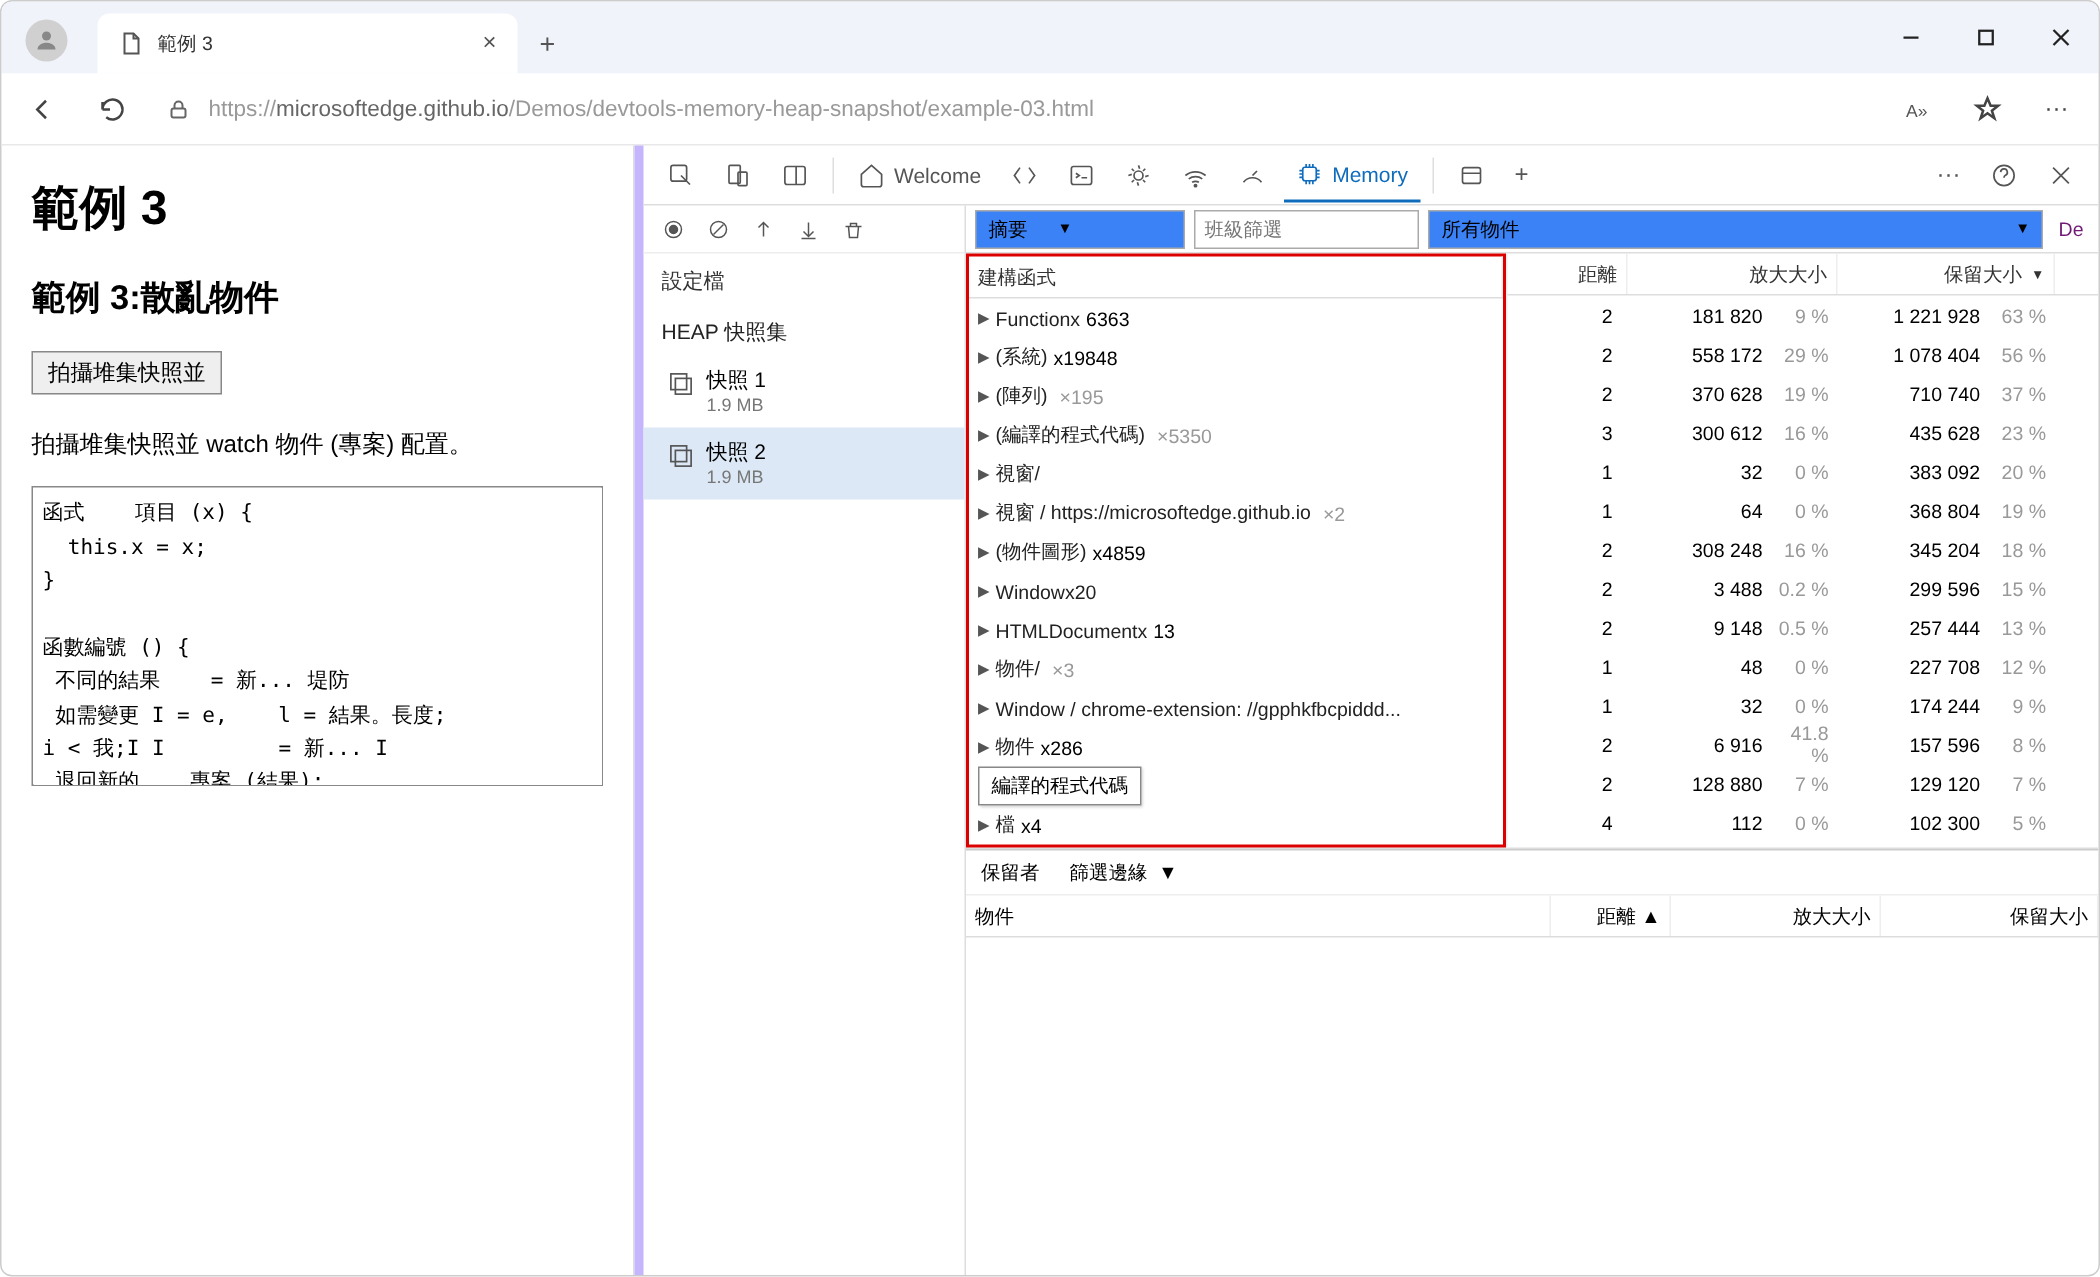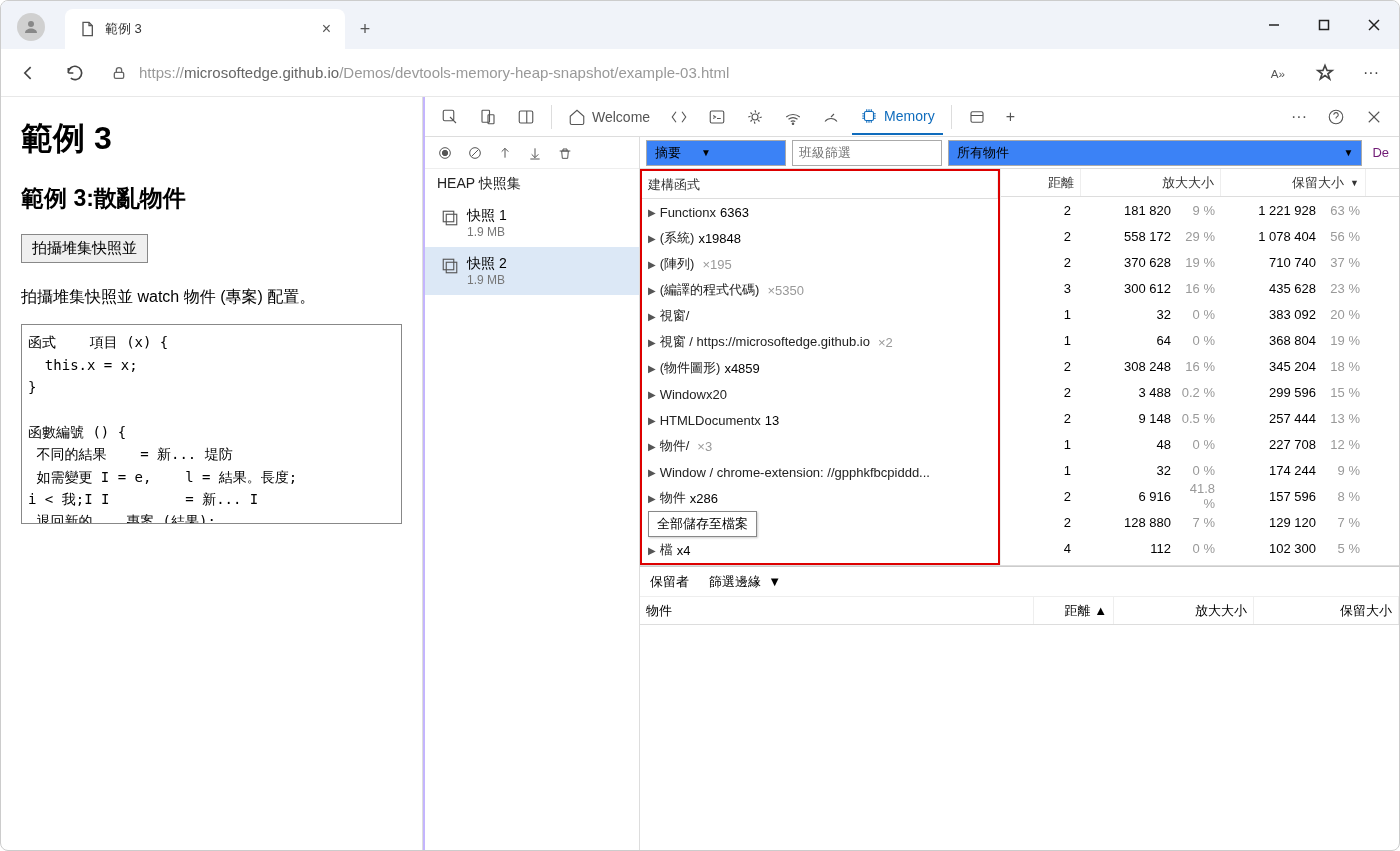--- a/index.html
+++ b/index.html
@@ -24,21 +24,21 @@
 .url-text .gray{color:#999;}
 .content{display:flex;height:calc(851px - 96px);}
 .page-pane{width:422px;padding:20px 20px;border-right:1px solid #ddd;overflow:auto;}
 .page-pane h1{font-size:32px;font-weight:600;margin-bottom:22px;}
 .page-pane h2{font-size:23px;font-weight:600;margin-bottom:20px;}
 .page-btn{border:1px solid #888;background:#efefef;padding:4px 10px;font-size:15px;margin-bottom:20px;cursor:pointer;}
 .page-desc{font-size:16px;line-height:1.7;margin-bottom:14px;}
 .code-box{border:1px solid #888;background:#fff;height:200px;padding:6px;font-family:Consolas,monospace;font-size:14px;line-height:1.6;overflow:auto;position:relative;white-space:pre-wrap;}
 .code-box::-webkit-scrollbar{width:18px;}
 .code-box::-webkit-scrollbar-thumb{background:#c0c0c0;}
-.devtools{flex:1;display:flex;flex-direction:column;border-left:2px solid #c4b5fd;}
+.devtools{flex:1;display:flex;flex-direction:column;border-left:6px solid #c4b5fd;}
 .dt-tabs{height:40px;display:flex;align-items:center;border-bottom:1px solid #ddd;padding:0 8px;gap:4px;}
 .dt-tab{height:36px;display:flex;align-items:center;justify-content:center;padding:0 8px;color:#555;}
 .dt-tab svg{width:18px;height:18px;stroke:#555;stroke-width:1.5;fill:none;}
 .dt-tab.memory{color:#0f6cbd;border-bottom:2px solid #0f6cbd;gap:6px;font-size:14px;}
 .dt-tab.memory svg{stroke:#0f6cbd;}
 .dt-tab.welcome{gap:6px;font-size:14px;}
 .dt-right{margin-left:auto;display:flex;gap:4px;}
 .dt-sep{width:1px;height:24px;background:#ddd;margin:0 4px;}
 .dt-body{flex:1;display:flex;min-height:0;}
 .profiles-pane{width:215px;border-right:1px solid #ddd;display:flex;flex-direction:column;}
@@ -287,20 +287,21 @@
               <svg viewBox="0 0 24 24">
                 <path d="M12 5v14M7 14l5 5 5-5M5 21h14"></path>
               </svg>
             </div>
           <div class="tbtn">
               <svg viewBox="0 0 24 24">
                 <path d="M7 9h10l-1 11H8zM9 9V6h6v3M4 9h16"></path>
               </svg>
             </div>
         </div>
+        <div class="prof-label">設定檔</div>
         <div class="prof-section">HEAP 快照集</div>
         <div class="snap-item">
           <svg class="snap-icon" viewBox="0 0 24 24" fill="none" stroke="#555" stroke-width="1.5">
               <rect x="3" y="3" width="14" height="14"></rect>
               <rect x="7" y="7" width="14" height="14"></rect>
             </svg>
           <div class="snap-text">
               <div>快照 1</div>
               <div class="sub">1.9 MB</div>
             </div>
@@ -421,21 +422,21 @@
                       <span class="name"> 物件</span>
                       <span>x286</span>
                     </div>
                   </div>
                   <div class="data-row">
                     <div class="cell constructor">
                       <span class="tri">▶</span>
                       <span class="name"> (字串)</span>
                       <span>x473</span>
                       <span class="count">&nbsp;0</span>
-                      <div class="tooltip">全部儲存至檔案</div>
+                      <div class="tooltip">編譯的程式代碼</div>
                     </div>
                   </div>
                   <div class="data-row">
                     <div class="cell constructor">
                       <span class="tri">▶</span>
                       <span class="name">檔</span>
                       <span>x4</span>
                     </div>
                   </div>
                 </div>

